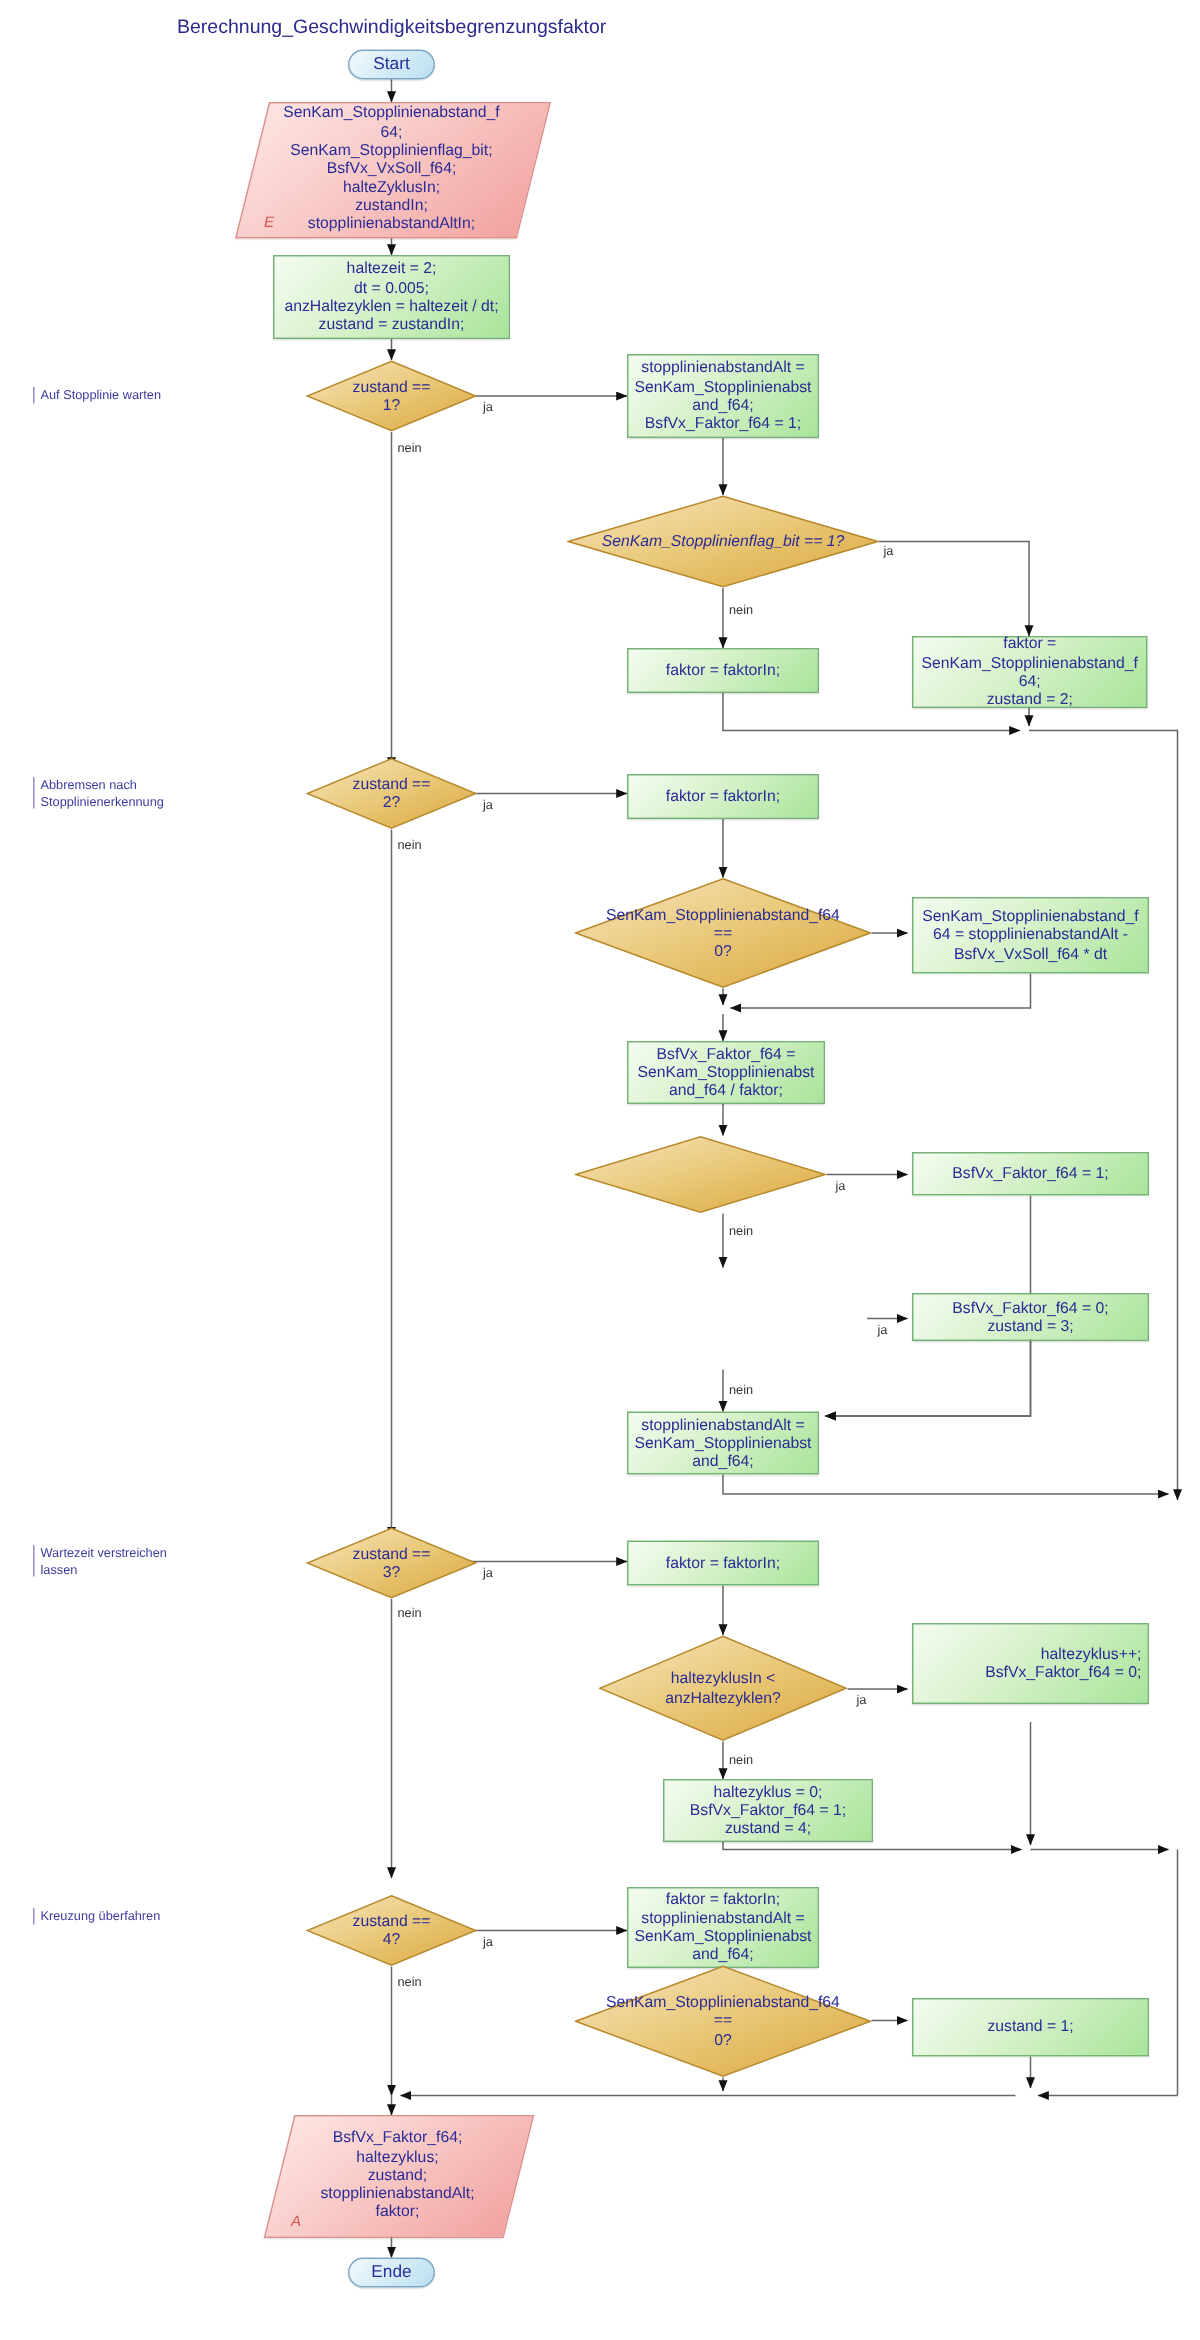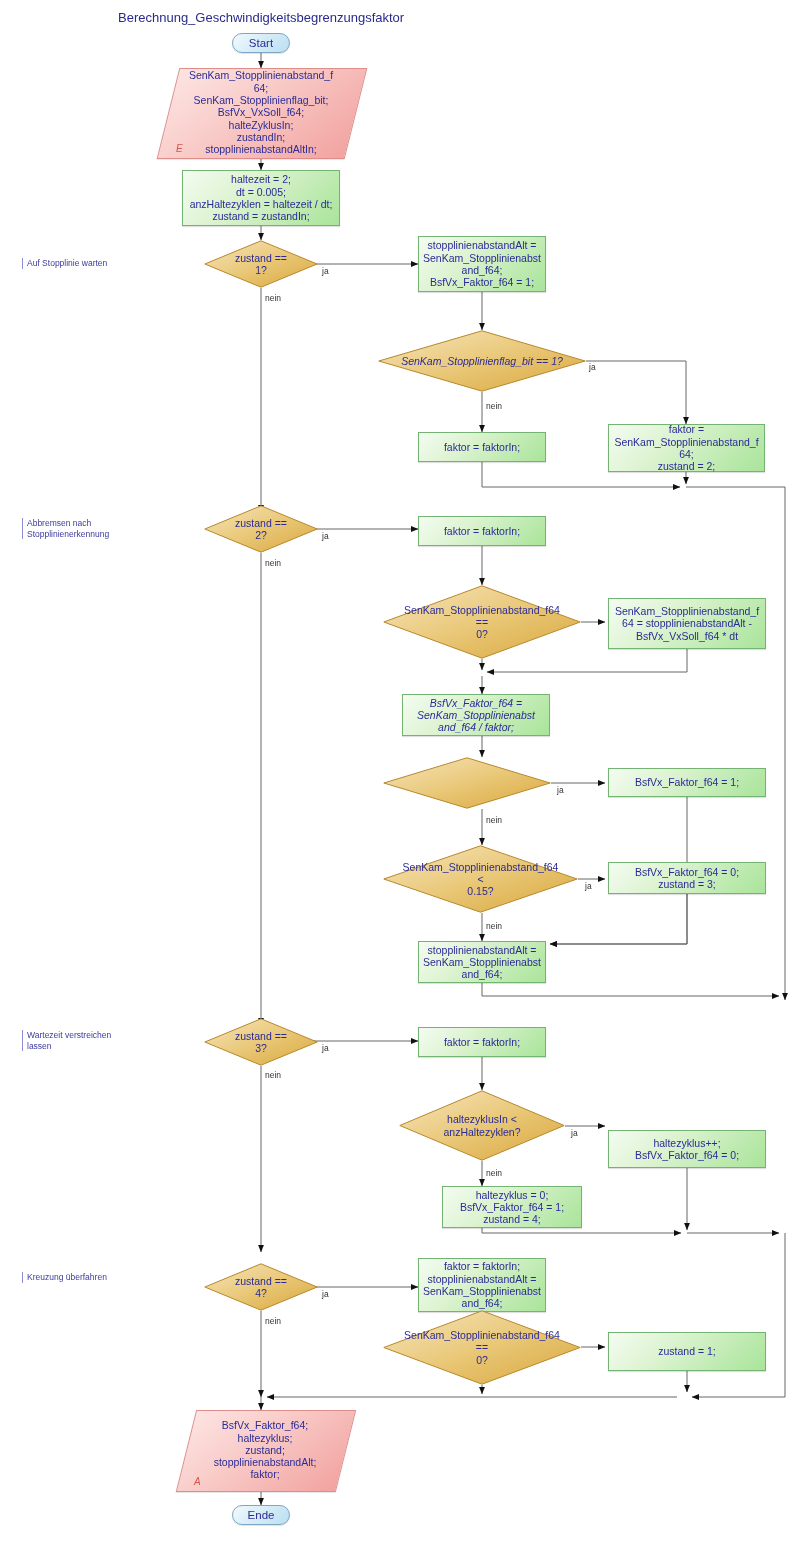--- a/index.html
+++ b/index.html
@@ -257,45 +257,38 @@
     <div class="txt">SenKam_Stopplinienabstand_f64 ==
 0?</div>
   </div>
 
   <div class="node proc" style="left:608px;top:598px;width:158px;height:51px;">
     <span class="txt">SenKam_Stopplinienabstand_f
 64 = stopplinienabstandAlt -
 BsfVx_VxSoll_f64 * dt</span>
   </div>
 
-  <div class="node proc" style="left:402px;top:694px;width:148px;height:42px;font-style:italic;">
+  <div class="node proc" style="left:418px;top:694px;width:132px;height:42px;">
     <span class="txt">BsfVx_Faktor_f64 =
 SenKam_Stopplinienabst
 and_f64 / faktor;</span>
   </div>
 
   <div class="dec" style="left:383px;top:757px;width:168px;height:52px;">
     <svg class="dshape" viewBox="0 0 168 52" preserveAspectRatio="none">
       <polygon points="84,0.8 167.2,26 84,51.2 0.8,26" fill="url(#gO1)" stroke="#b8882c" stroke-width="1"></polygon>
     </svg>
   </div>
   <div class="elabel" style="left:557px;top:785px;">ja</div>
   <div class="elabel" style="left:486px;top:815px;">nein</div>
 
   <div class="node proc" style="left:608px;top:768px;width:158px;height:29px;">
     <span class="txt">BsfVx_Faktor_f64 = 1;</span>
   </div>
 
-  <div class="dec" style="left:383px;top:845px;width:195px;height:68px;">
-    <svg class="dshape" viewBox="0 0 195 68" preserveAspectRatio="none">
-      <polygon points="97.5,0.8 194.2,34 97.5,67.2 0.8,34" fill="url(#gO1)" stroke="#b8882c" stroke-width="1"></polygon>
-    </svg>
-    <div class="txt">SenKam_Stopplinienabstand_f64 &lt;
-0.15?</div>
-  </div>
   <div class="elabel" style="left:585px;top:881px;">ja</div>
   <div class="elabel" style="left:486px;top:921px;">nein</div>
 
   <div class="node proc" style="left:608px;top:862px;width:158px;height:32px;">
     <span class="txt">BsfVx_Faktor_f64 = 0;
 zustand = 3;</span>
   </div>
 
   <div class="node proc" style="left:418px;top:941px;width:128px;height:42px;">
     <span class="txt">stopplinienabstandAlt =
@@ -320,21 +313,21 @@
   <div class="dec" style="left:399px;top:1090px;width:166px;height:71px;">
     <svg class="dshape" viewBox="0 0 166 71" preserveAspectRatio="none">
       <polygon points="83,0.8 165.2,35.5 83,70.2 0.8,35.5" fill="url(#gO1)" stroke="#b8882c" stroke-width="1"></polygon>
     </svg>
     <div class="txt">haltezyklusIn &lt;
 anzHaltezyklen?</div>
   </div>
   <div class="elabel" style="left:571px;top:1128px;">ja</div>
   <div class="elabel" style="left:486px;top:1168px;">nein</div>
 
-  <div class="node proc" style="left:608px;top:1130px;width:158px;height:38px;">
+  <div class="node proc" style="left:608px;top:1082px;width:158px;height:54px;text-align:right;">
     <span class="txt">haltezyklus++;
 BsfVx_Faktor_f64 = 0;</span>
   </div>
 
   <div class="node proc" style="left:442px;top:1186px;width:140px;height:42px;">
     <span class="txt">haltezyklus = 0;
 BsfVx_Faktor_f64 = 1;
 zustand = 4;</span>
   </div>
 

